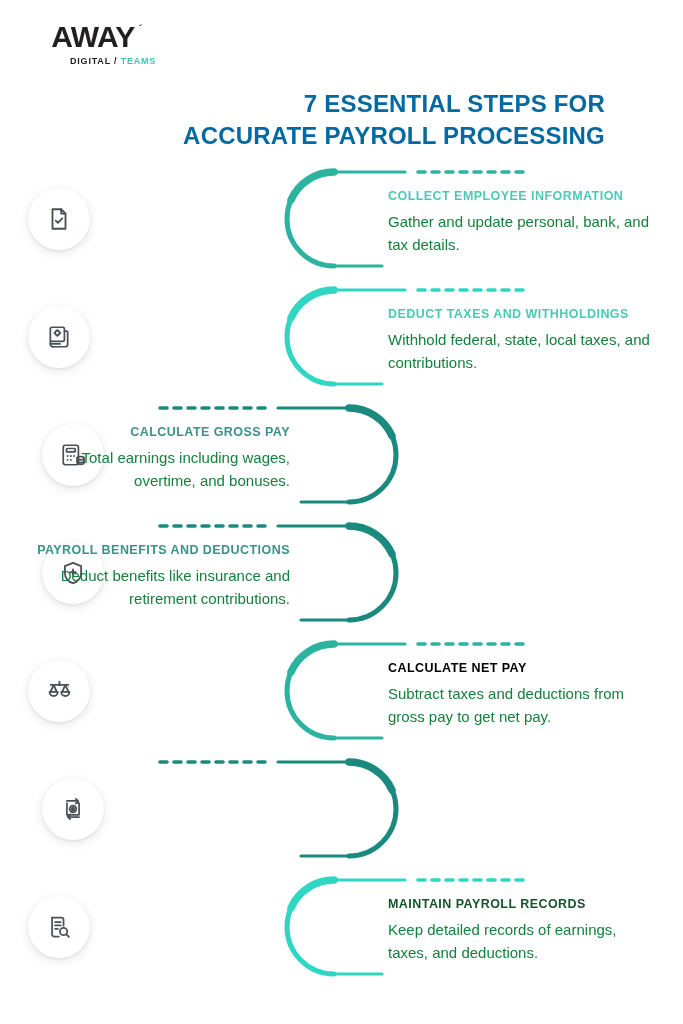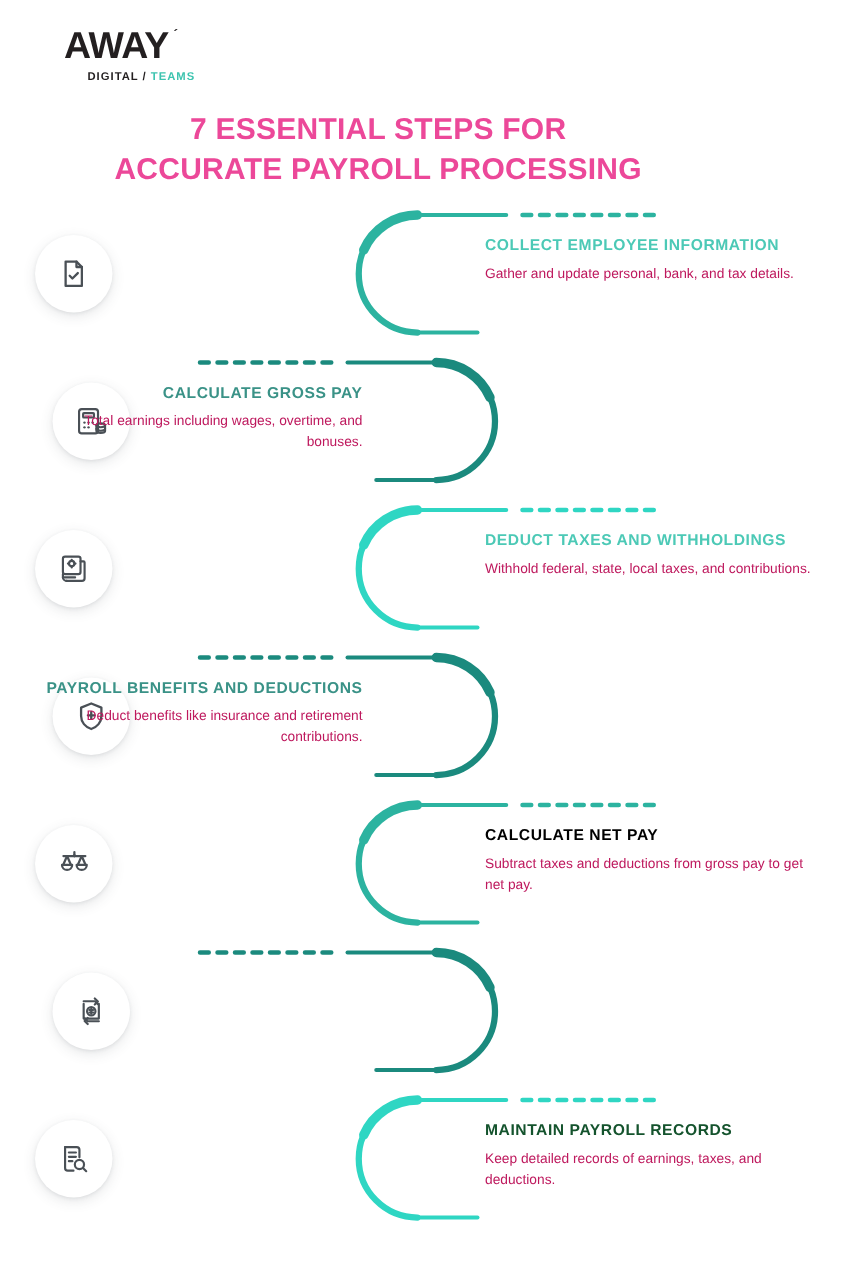--- a/index.html
+++ b/index.html
@@ -24,21 +24,21 @@
   .logo-sub {
     margin-top: 4px; font-size: 9px; font-weight: bold;
     letter-spacing: 0.8px; color: #231f20; margin-left: 40px;
   }
   .logo-sub .teams { color: #3ec4b0; }
   .logo-sub .slash { color: #231f20; }
 
   
   .title {
     position: absolute; left: 0; top: 88px; width: 605px;
-    text-align: center; color: #ec4899;
+    text-align: right; color: #0369a1;
     font-size: 24px; font-weight: bold; line-height: 1.32;
     letter-spacing: 0.2px;
   }
 
   
   .steps { position: absolute; left: 0; top: 160px; width: 589px; }
   .step { position: relative; height: 118px; }
 
   .arc-wrap { position: absolute; top: 0; width: 135px; height: 118px; }
   .step.right .arc-wrap { left: 272px; }
@@ -61,21 +61,21 @@
   
   .txt { position: absolute; top: 29px; width: 262px; }
   .step.right .txt { left: 388px; text-align: left; }
   .step.left  .txt { left: 28px; text-align: right; }
 
   .step-title {
     font-size: 12.5px; font-weight: bold; letter-spacing: 0.45px;
     line-height: 1.2; margin-bottom: 7px;
   }
   .step-desc {
-    font-size: 11px; color: #be185d; line-height: 1.52;
+    font-size: 15px; color: #15803d; line-height: 1.52;
   }
 </style>
 </head>
 <body>
 
 <div class="page">
 
   <div class="logo">
     <div class="logo-word">
       <span>AWAY</span><span class="logo-tm">´</span>
@@ -107,20 +107,48 @@
             <svg width="26" height="26" viewBox="0 0 24 24" fill="none" stroke="#4a5056" stroke-width="1.7" stroke-linecap="round" stroke-linejoin="round">
               <path d="M6 3h8l4 4v14H6z"></path>
               <path d="M14 3v4h4"></path>
               <polyline points="9 13.5 11 15.5 15 11.5"></polyline>
             </svg>
           </span>
     </div>
     <div class="txt">
       <div class="step-title" style="color:#4cc9b6">COLLECT EMPLOYEE INFORMATION</div>
       <div class="step-desc">Gather and update personal, bank, and tax details.</div>
+    </div>
+      </div>
+      <div class="step right">
+    <div class="arc-wrap">
+
+    <svg class="arc-svg" width="135" height="118" viewBox="0 0 135 118">
+      <path d="M62 12 A47 47 0 1 0 62 106" fill="none" stroke="#2fd6c3" stroke-width="5" stroke-linecap="round"></path>
+      <path d="M62 12 A47 47 0 0 0 19 40" fill="none" stroke="#2fd6c3" stroke-width="7.5" stroke-linecap="round"></path>
+      <line x1="62" y1="12" x2="133" y2="12" stroke="#2fd6c3" stroke-width="3.2" stroke-linecap="round"></line>
+      <line x1="62" y1="106" x2="110" y2="106" stroke="#2fd6c3" stroke-width="3.2" stroke-linecap="round"></line>
+      <line x1="146" y1="12" x2="253" y2="12" stroke="#2fd6c3" stroke-width="3.6" stroke-linecap="round" stroke-dasharray="7 7"></line>
+    </svg>
+    </div>
+    <div class="icon-circle">
+      <span>
+            <svg width="26" height="26" viewBox="0 0 24 24" fill="none" stroke="#4a5056" stroke-width="1.6" stroke-linecap="round" stroke-linejoin="round">
+              <rect x="4" y="3" width="13" height="13" rx="1.6"></rect>
+              <circle cx="10.5" cy="8.2" r="2"></circle>
+              <path d="M10.5 6.2V5.4M10.5 11v-.8M8.5 8.2h-.8M13.3 8.2h-.8"></path>
+              <path d="M17 6.5h2.2a.8.8 0 0 1 .8.8V19a2 2 0 0 1-2 2H6.5"></path>
+              <path d="M4 16v2.2a2.8 2.8 0 0 0 2.8 2.8"></path>
+              <path d="M4 18.4h9"></path>
+            </svg>
+          </span>
+    </div>
+    <div class="txt">
+      <div class="step-title" style="color:#4cc9b6">DEDUCT TAXES AND WITHHOLDINGS</div>
+      <div class="step-desc">Withhold federal, state, local taxes, and contributions.</div>
     </div>
       </div>
       <div class="step left">
     <div class="arc-wrap">
 
     <svg class="arc-svg" width="135" height="118" viewBox="0 0 135 118">
       <path d="M73 12 A47 47 0 1 1 73 106" fill="none" stroke="#1b8a7e" stroke-width="5" stroke-linecap="round"></path>
       <path d="M73 12 A47 47 0 0 1 116 40" fill="none" stroke="#1b8a7e" stroke-width="7.5" stroke-linecap="round"></path>
       <line x1="73" y1="12" x2="2" y2="12" stroke="#1b8a7e" stroke-width="3.2" stroke-linecap="round"></line>
       <line x1="73" y1="106" x2="25" y2="106" stroke="#1b8a7e" stroke-width="3.2" stroke-linecap="round"></line>
@@ -141,48 +169,20 @@
               <path d="M15.8 15v4.2c0 .8 1.4 1.4 3.2 1.4s3.2-.6 3.2-1.4V15"></path>
               <path d="M15.8 17.6c0 .8 1.4 1.4 3.2 1.4s3.2-.6 3.2-1.4"></path>
             </svg>
           </span>
     </div>
     <div class="txt">
       <div class="step-title" style="color:#3a9287">CALCULATE GROSS PAY</div>
       <div class="step-desc">Total earnings including wages, overtime, and bonuses.</div>
     </div>
       </div>
-      <div class="step right">
-    <div class="arc-wrap">
-
-    <svg class="arc-svg" width="135" height="118" viewBox="0 0 135 118">
-      <path d="M62 12 A47 47 0 1 0 62 106" fill="none" stroke="#2fd6c3" stroke-width="5" stroke-linecap="round"></path>
-      <path d="M62 12 A47 47 0 0 0 19 40" fill="none" stroke="#2fd6c3" stroke-width="7.5" stroke-linecap="round"></path>
-      <line x1="62" y1="12" x2="133" y2="12" stroke="#2fd6c3" stroke-width="3.2" stroke-linecap="round"></line>
-      <line x1="62" y1="106" x2="110" y2="106" stroke="#2fd6c3" stroke-width="3.2" stroke-linecap="round"></line>
-      <line x1="146" y1="12" x2="253" y2="12" stroke="#2fd6c3" stroke-width="3.6" stroke-linecap="round" stroke-dasharray="7 7"></line>
-    </svg>
-    </div>
-    <div class="icon-circle">
-      <span>
-            <svg width="26" height="26" viewBox="0 0 24 24" fill="none" stroke="#4a5056" stroke-width="1.6" stroke-linecap="round" stroke-linejoin="round">
-              <rect x="4" y="3" width="13" height="13" rx="1.6"></rect>
-              <circle cx="10.5" cy="8.2" r="2"></circle>
-              <path d="M10.5 6.2V5.4M10.5 11v-.8M8.5 8.2h-.8M13.3 8.2h-.8"></path>
-              <path d="M17 6.5h2.2a.8.8 0 0 1 .8.8V19a2 2 0 0 1-2 2H6.5"></path>
-              <path d="M4 16v2.2a2.8 2.8 0 0 0 2.8 2.8"></path>
-              <path d="M4 18.4h9"></path>
-            </svg>
-          </span>
-    </div>
-    <div class="txt">
-      <div class="step-title" style="color:#4cc9b6">DEDUCT TAXES AND WITHHOLDINGS</div>
-      <div class="step-desc">Withhold federal, state, local taxes, and contributions.</div>
-    </div>
-      </div>
       <div class="step left">
     <div class="arc-wrap">
 
     <svg class="arc-svg" width="135" height="118" viewBox="0 0 135 118">
       <path d="M73 12 A47 47 0 1 1 73 106" fill="none" stroke="#1b8a7e" stroke-width="5" stroke-linecap="round"></path>
       <path d="M73 12 A47 47 0 0 1 116 40" fill="none" stroke="#1b8a7e" stroke-width="7.5" stroke-linecap="round"></path>
       <line x1="73" y1="12" x2="2" y2="12" stroke="#1b8a7e" stroke-width="3.2" stroke-linecap="round"></line>
       <line x1="73" y1="106" x2="25" y2="106" stroke="#1b8a7e" stroke-width="3.2" stroke-linecap="round"></line>
       <line x1="-11" y1="12" x2="-118" y2="12" stroke="#1b8a7e" stroke-width="3.6" stroke-linecap="round" stroke-dasharray="7 7"></line>
     </svg>

